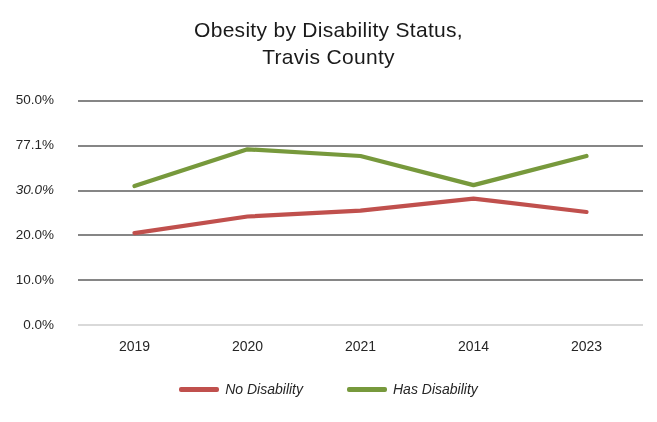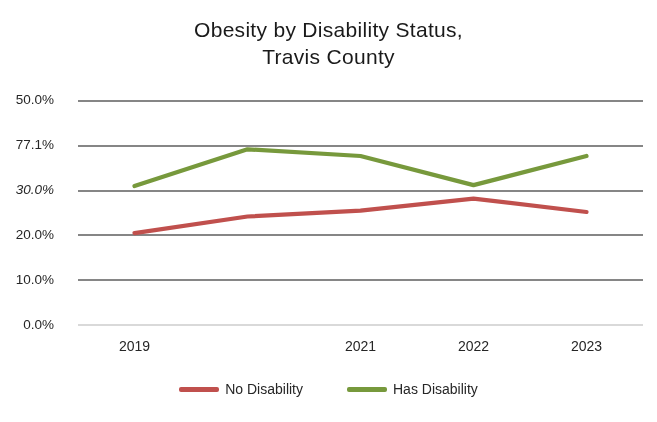--- a/index.html
+++ b/index.html
@@ -110,20 +110,21 @@
     width: 657px;
     display: flex;
     justify-content: center;
     align-items: center;
     gap: 44px;
   }
   .legend-entry {
     display: flex;
     align-items: center;
     gap: 6px;
+    font-style: italic;
   }
   .legend-swatch {
     display: block;
     width: 40px;
     height: 5px;
     border-radius: 2px;
   }
   .legend-label {
     font-size: 14px;
     line-height: 16px;
@@ -159,22 +160,23 @@
     <div class="gridline baseline" style="top: 224px; background: rgb(217, 217, 217);"></div>
 
     <svg id="series-svg" viewBox="0 0 565 224" preserveAspectRatio="none">
       <polyline id="series-line-0" fill="none" stroke-width="4.2" stroke-linecap="round" stroke-linejoin="round" points="56.50,133.06 169.50,116.48 282.50,110.66 395.50,98.56 508.50,112.00" stroke="#C0504D"></polyline>
       <polyline id="series-line-1" fill="none" stroke-width="4.2" stroke-linecap="round" stroke-linejoin="round" points="56.50,86.02 169.50,49.28 282.50,56.00 395.50,85.12 508.50,56.00" stroke="#77993C"></polyline>
     </svg>
   </div>
 
   <div id="x-axis-labels">
     <div class="x-tick" style="left:56.5px;">2019</div>
+    <div class="x-tick" style="left:169.5px;">2020</div>
     <div class="x-tick" style="left:282.5px;">2021</div>
-    <div class="x-tick" style="left:395.5px;">2022</div>
+    <div class="x-tick" style="left:395.5px;">2014</div>
     <div class="x-tick" style="left:508.5px;">2023</div>
   </div>
 
   <div id="legend">
     <div class="legend-entry">
       <span class="legend-swatch" id="legend-swatch-0" style="background: rgb(192, 80, 77);"></span>
       <span class="legend-label">No Disability</span>
     </div>
     <div class="legend-entry">
       <span class="legend-swatch" id="legend-swatch-1" style="background: rgb(119, 153, 60);"></span>

